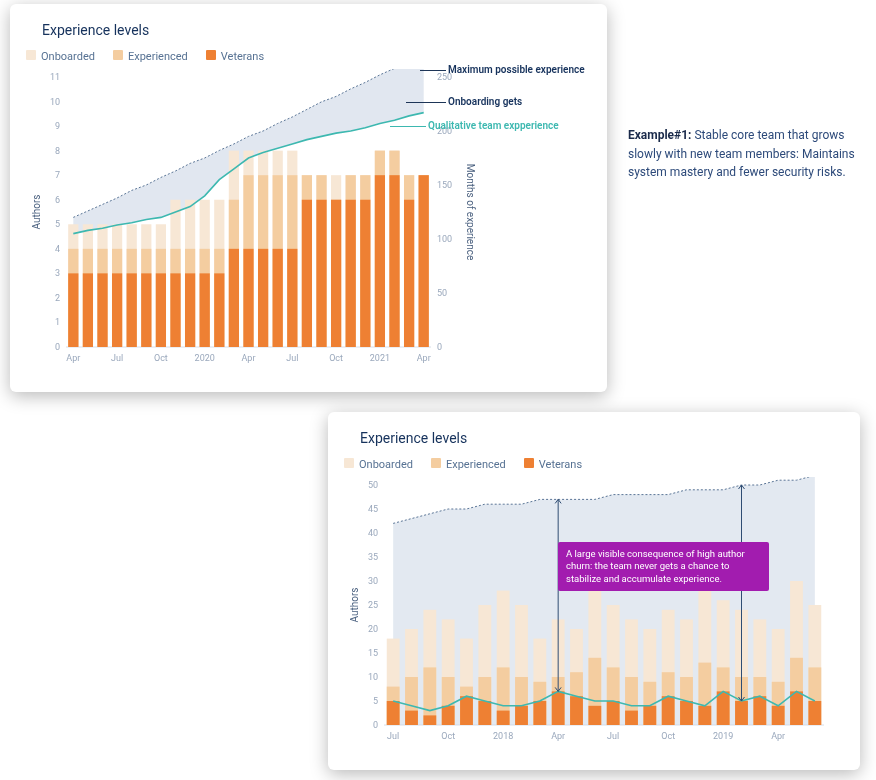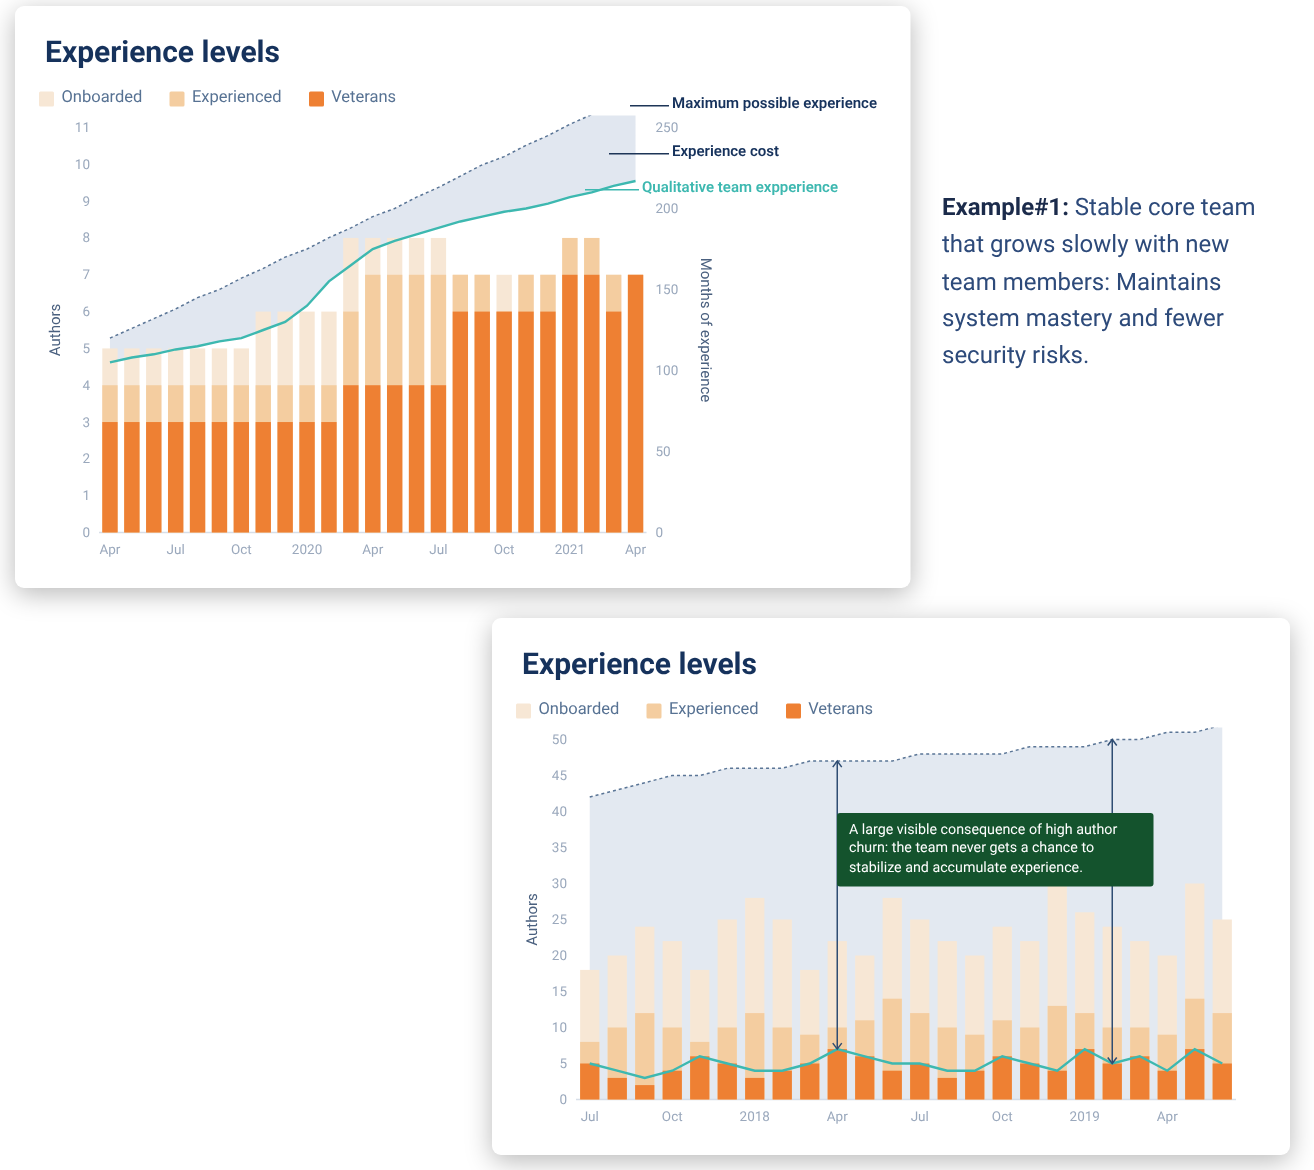--- a/index.html
+++ b/index.html
@@ -1,26 +1,26 @@
 <!DOCTYPE html>
 <html><head>
 <meta charset="utf-8">
 <style>
 html,body{margin:0;padding:0;font-family:-apple-system,BlinkMacSystemFont,"Segoe UI",Roboto,Helvetica,Arial,sans-serif;background:#fff;color:#16325c;font-size:13px}
 .page{position:relative;width:876px;height:780px}
 .card{position:absolute;background:#fff;border-radius:6px;box-shadow:0 4px 18px rgba(0,0,0,.28);padding:18px 16px 10px}
-.card h2{margin:0 4px 12px;font-size:20px;font-weight:700;color:#16325c}
+.card h2{margin:0 16px 12px;font-size:14px;font-weight:400;color:#16325c}
 .legend{display:flex;gap:18px;align-items:center;font-size:11px;color:#577293;margin-bottom:6px}
-.lg{display:inline-flex;align-items:flex-end;gap:5px}
+.lg{display:inline-flex;align-items:flex-start;gap:5px}
 .sw{width:10px;height:10px;display:inline-block;border-radius:1px}
-.cap{position:absolute;font-size:16px;line-height:1.55;color:#2d4a7a;width:230px}
+.cap{position:absolute;font-size:12px;line-height:1.55;color:#2d4a7a;width:230px}
 .cap b{font-weight:700;color:#1b2b4b}
 .annot{position:absolute;font-size:10px;font-weight:600;line-height:1.2}
 .annot .ln{position:absolute;height:0;border-top:1px solid #1d3557}
-.tip{position:absolute;background:#14532d;color:#fff;font-size:9.5px;line-height:1.3;padding:6px 8px;border-radius:2px;width:195px}
+.tip{position:absolute;background:#a21caf;color:#fff;font-size:9.5px;line-height:1.3;padding:6px 8px;border-radius:2px;width:195px}
 svg text{font-family:inherit}
 .axis{fill:#9aa8bc;font-size:9px}
 .axislbl{fill:#4a607f;font-size:10px}
 .dashl{fill:none;stroke:#5a7596;stroke-width:1;stroke-dasharray:2 2}
 .teall{fill:none;stroke:#3db8b0;stroke-width:1.6}
 .shade{fill:#c8d3e3}
 </style>
 </head>
 <body>
 
@@ -152,21 +152,21 @@
         <text x="353.9" y="292" text-anchor="middle" class="axis">2021</text>
         <text x="397.7" y="292" text-anchor="middle" class="axis">Apr</text>
       </svg>
 
     <div class="annot" style="left:438px;top:60px;color:#16325c">
       <span class="ln" style="left:-28px;top:6px;width:26px"></span>
       <span>Maximum possible experience</span>
     </div>
     <div class="annot" style="left:438px;top:92px;color:#16325c">
       <span class="ln" style="left:-42px;top:6px;width:40px"></span>
-      <span>Experience cost</span>
+      <span>Onboarding gets</span>
     </div>
     <div class="annot" style="left:418px;top:116px;color:#3db8b0">
       <span class="ln" style="left:-38px;top:6px;width:36px;border-color:#3db8b0"></span>
       <span>Qualitative team expperience</span>
     </div>
   </div>
 
   <div class="cap" style="left:628px;top:126px">
     <b>Example#1:</b><span> Stable core team that grows slowly with new team members: Maintains system mastery and fewer security risks.</span>
   </div>

